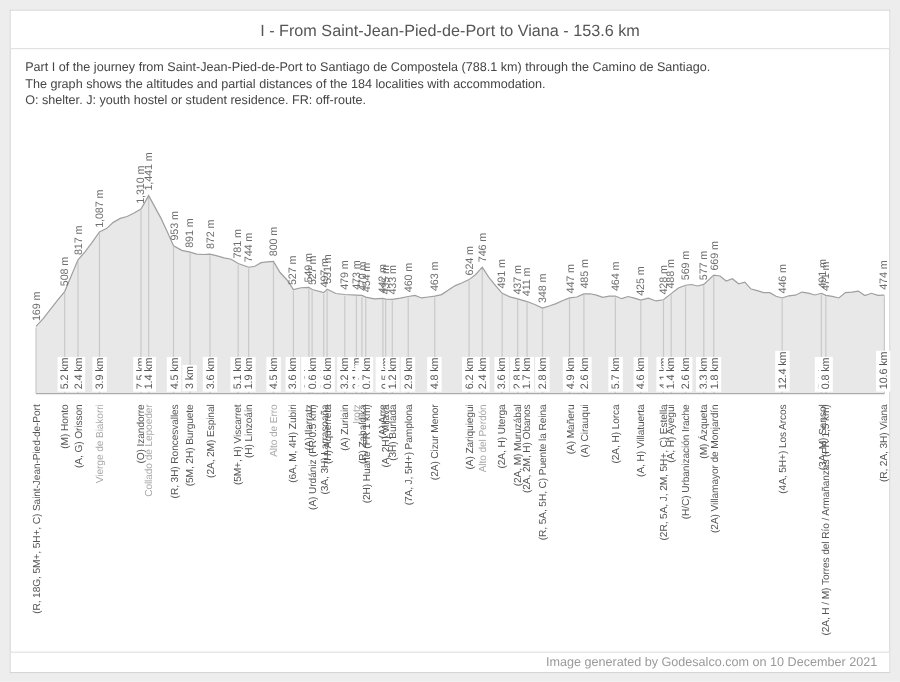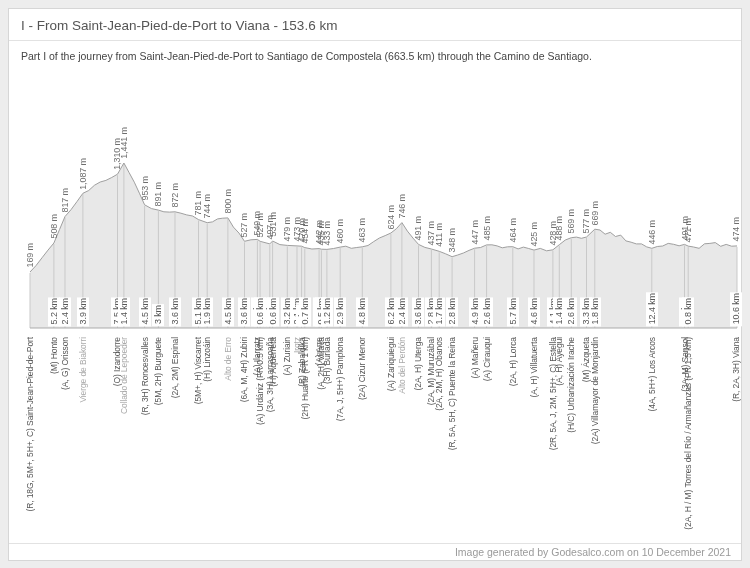--- a/index.html
+++ b/index.html
@@ -1,41 +1,43 @@
 <!DOCTYPE html>
 <html><head>
 <meta charset="utf-8">
 <style>
   html,body{margin:0;padding:0;width:750px;height:568px;overflow:hidden;
     background:#ededed;font-family:"Liberation Sans",sans-serif;}
   .card{position:absolute;left:8px;top:8px;width:732px;height:551px;
     background:#fff;border:1px solid #d6d6d6;}
   .card-title{padding:9px 12px 7px 12px;font-size:13.5px;color:#555;
-    border-bottom:1px solid #e2e2e2;background:#fff;position:relative;z-index:3;}
+    border-bottom:1px solid #e2e2e2;background:#fff;position:relative;z-index:3;text-align:center;}
   .description{padding:8px 12px 0 12px;font-size:10.5px;color:#454545;
     line-height:14px;position:relative;z-index:3;}
   #chart{position:absolute;left:0;top:0;width:732px;height:551px;z-index:1;}
   #chart svg{position:absolute;left:0;top:0;}
   .vlab{position:absolute;writing-mode:vertical-rl;transform:rotate(180deg);
     white-space:nowrap;font-size:9px;line-height:12px;letter-spacing:-0.1px;}
   .alt-label{color:#6e6e6e;}
   .km-label{color:#565656;background:#fff;padding:2px 0 1px 0;}
   .name-label{color:#565656;font-size:8.5px;}
   .name-label.landmark{color:#a9a9a9;}
   .card-footer{position:absolute;left:0;right:0;bottom:0;height:16px;
     border-top:1px solid #e2e2e2;font-size:10.5px;color:#9a9a9a;
     text-align:right;line-height:16px;padding-right:10px;background:#fff;z-index:5;}
 </style>
 </head>
 <body>
 
 <div class="card">
   <div class="card-title">I - From Saint-Jean-Pied-de-Port to Viana - 153.6 km</div>
   <div class="description">
-    <div>Part I of the journey from Saint-Jean-Pied-de-Port to Santiago de Compostela (663.5 km) through the Camino de Santiago.</div>
+    <div>Part I of the journey from Saint-Jean-Pied-de-Port to Santiago de Compostela (788.1 km) through the Camino de Santiago.</div>
+    <div>The graph shows the altitudes and partial distances of the 184 localities with accommodation.</div>
+    <div>O: shelter. J: youth hostel or student residence. FR: off-route.</div>
   </div>
   <div id="chart">
       <svg width="732" height="551">
         <path d="M21.0,263.0 L27.0,256.6 L33.0,248.8 L39.0,241.1 L44.9,234.0 L50.5,220.6 L56.0,207.5 L62.0,200.7 L67.9,192.7 L73.9,184.3 L79.7,181.5 L85.4,176.3 L91.2,173.0 L96.9,171.4 L102.7,168.5 L108.5,165.2 L114.9,154.0 L120.1,163.6 L125.3,173.2 L130.4,184.2 L135.6,195.8 L142.5,199.6 L149.4,201.1 L154.9,202.8 L160.5,203.1 L166.0,202.8 L171.9,204.2 L177.7,205.9 L183.6,207.0 L189.5,210.6 L198.2,213.7 L203.4,212.9 L208.6,209.9 L213.7,209.2 L218.9,208.9 L224.4,218.1 L230.0,224.1 L235.5,232.3 L241.9,230.8 L248.4,230.4 L251.1,232.3 L260.8,234.9 L263.6,232.0 L270.9,235.6 L278.3,236.4 L288.0,236.9 L292.6,237.2 L295.8,238.6 L302.9,240.0 L310.1,239.6 L312.4,240.2 L317.9,240.4 L324.6,239.5 L331.2,238.1 L336.8,237.2 L342.3,239.3 L347.8,238.5 L353.3,237.8 L359.0,236.5 L364.7,232.6 L370.4,229.0 L376.2,226.6 L381.9,224.0 L387.4,219.7 L392.9,213.6 L398.4,222.1 L404.0,229.1 L409.5,235.4 L415.9,238.4 L422.4,240.0 L430.2,242.3 L436.6,244.8 L443.1,247.7 L448.7,246.0 L454.4,244.0 L460.0,241.4 L465.6,239.2 L471.6,238.5 L477.6,235.9 L482.9,235.8 L488.1,236.9 L493.3,238.8 L498.6,237.8 L503.8,237.7 L509.1,239.9 L514.4,238.1 L519.7,239.5 L525.0,241.1 L531.3,239.4 L537.6,241.8 L543.9,240.8 L550.3,235.7 L556.3,231.0 L562.3,228.7 L567.4,228.1 L572.4,229.3 L577.5,228.0 L585.8,220.2 L591.0,221.0 L596.1,225.2 L601.3,223.3 L606.5,227.5 L611.7,226.1 L616.9,231.9 L622.1,233.2 L627.3,234.9 L632.5,234.9 L637.7,237.9 L642.8,239.3 L648.3,237.5 L653.7,237.0 L659.2,234.4 L664.6,235.3 L670.1,236.8 L675.5,235.4 L679.2,237.1 L684.6,238.0 L690.1,239.3 L695.5,234.8 L700.9,234.4 L706.3,233.6 L711.7,237.3 L717.2,235.4 L722.6,237.2 L728.0,236.9 L728,319 L21,319 Z" fill="#e8e8e8" stroke="none"></path>
         <line x1="21.0" y1="264.0" x2="21.0" y2="319" stroke="#c9c9c9" stroke-width="1"></line>
         <line x1="44.9" y1="235.0" x2="44.9" y2="319" stroke="#c9c9c9" stroke-width="1"></line>
         <line x1="56.0" y1="208.5" x2="56.0" y2="319" stroke="#c9c9c9" stroke-width="1"></line>
         <line x1="73.9" y1="185.3" x2="73.9" y2="319" stroke="#c9c9c9" stroke-width="1"></line>
         <line x1="108.5" y1="166.2" x2="108.5" y2="319" stroke="#c9c9c9" stroke-width="1"></line>
         <line x1="114.9" y1="155.0" x2="114.9" y2="319" stroke="#c9c9c9" stroke-width="1"></line>

